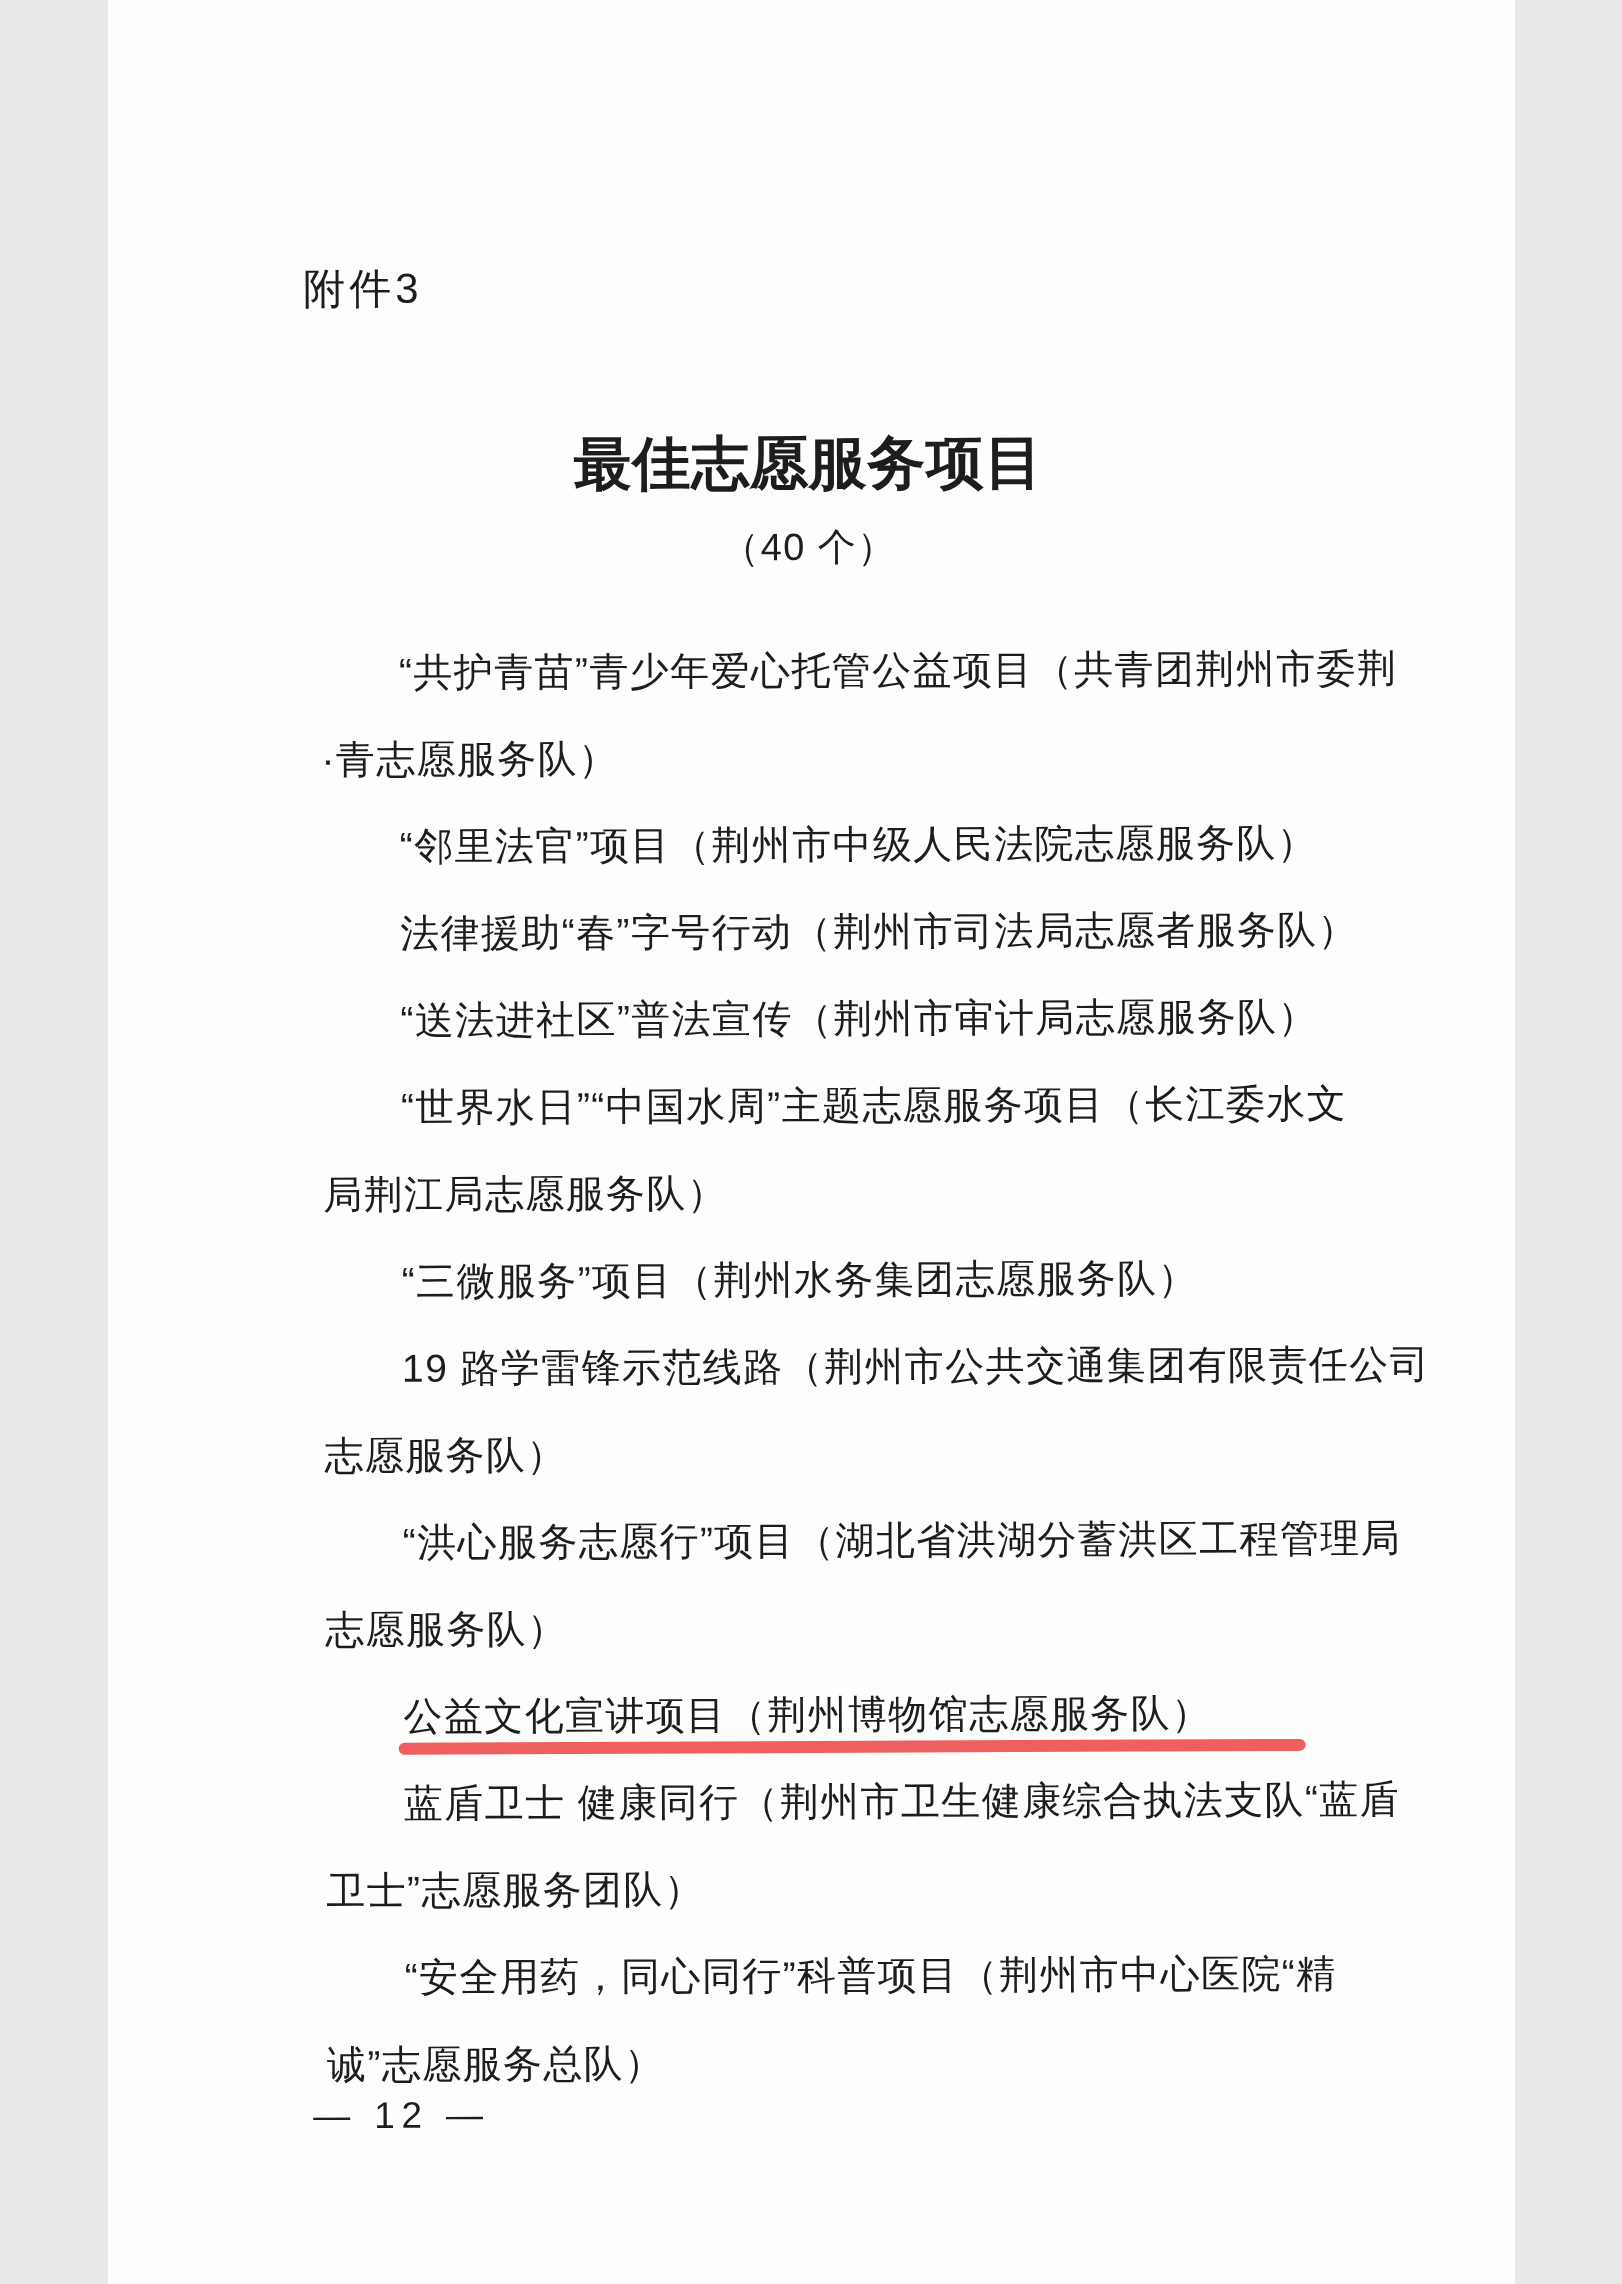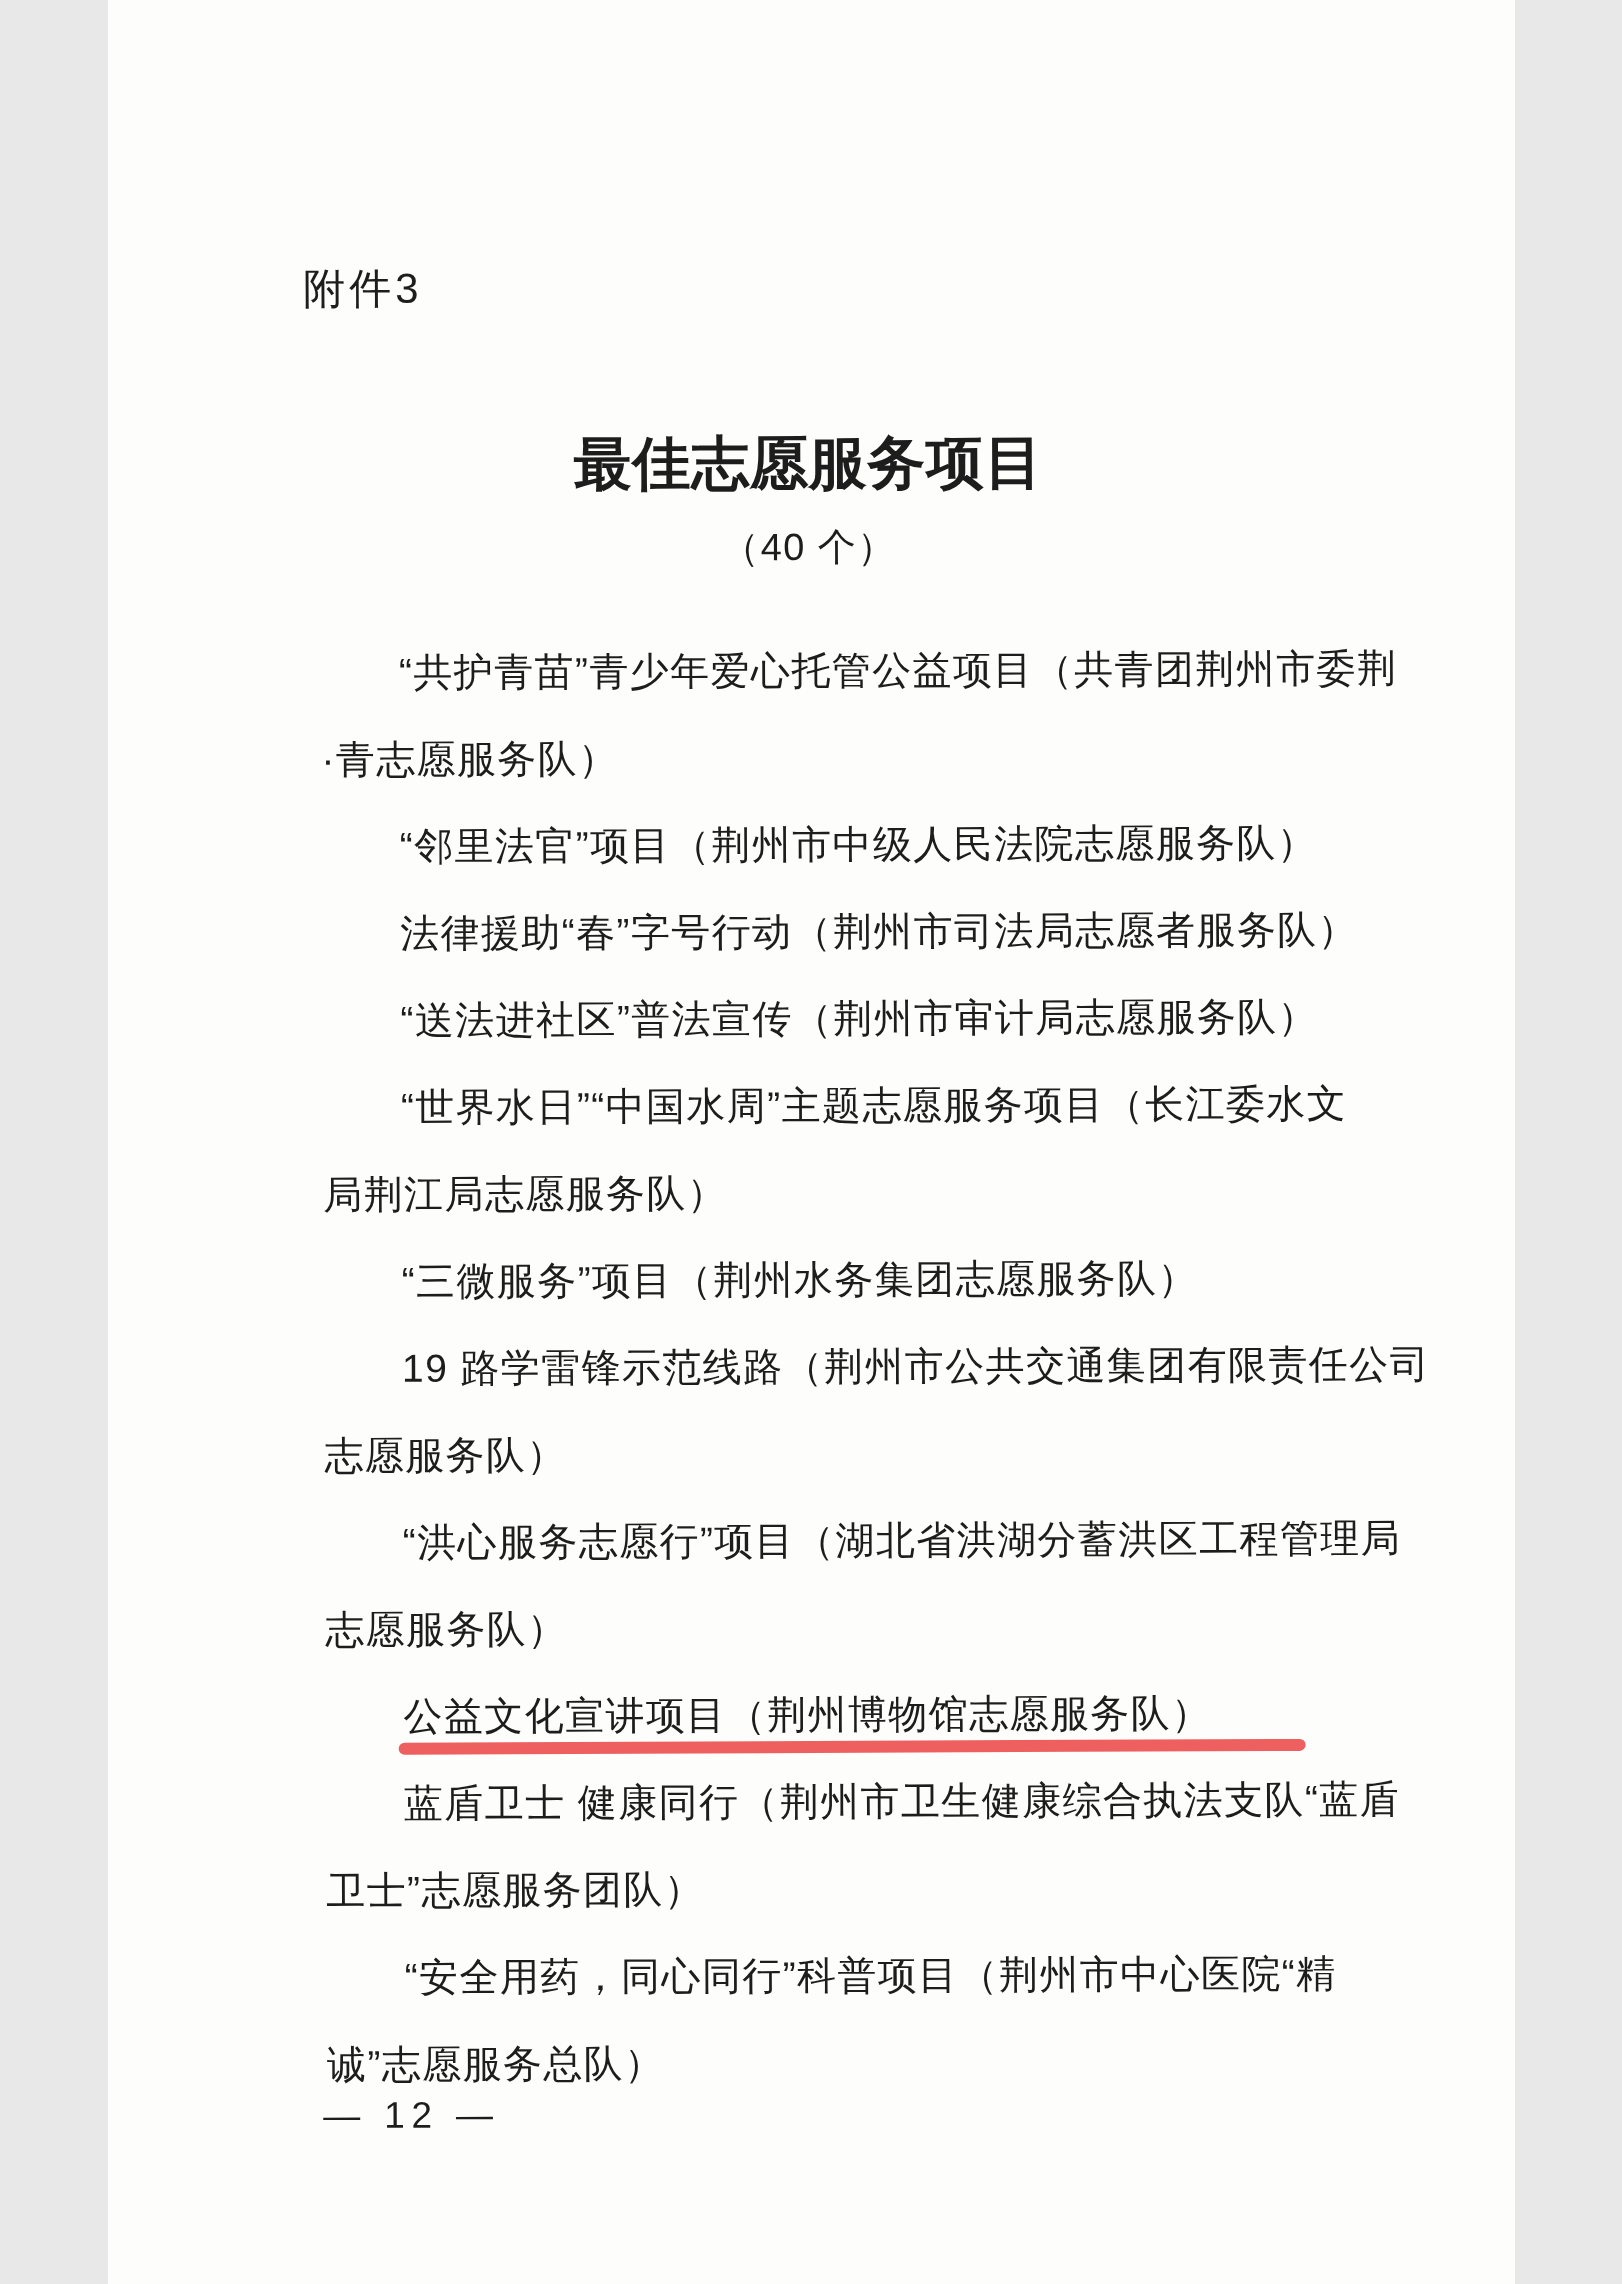--- a/index.html
+++ b/index.html
@@ -76,21 +76,21 @@
     position: absolute;
     left: 73px;
     top: 70px;
     width: 907px;
     height: 11.5px;
     background: #ee5f5f;
     border-radius: 6px;
   }
   .pagenum {
     position: absolute;
-    left: 211px;
+    left: 201px;
     top: 2093px;
     font-size: 37px;
     letter-spacing: 6.8px;
     white-space: nowrap;
   }
 </style>
 </head>
 <body>
 
 <div class="page">

